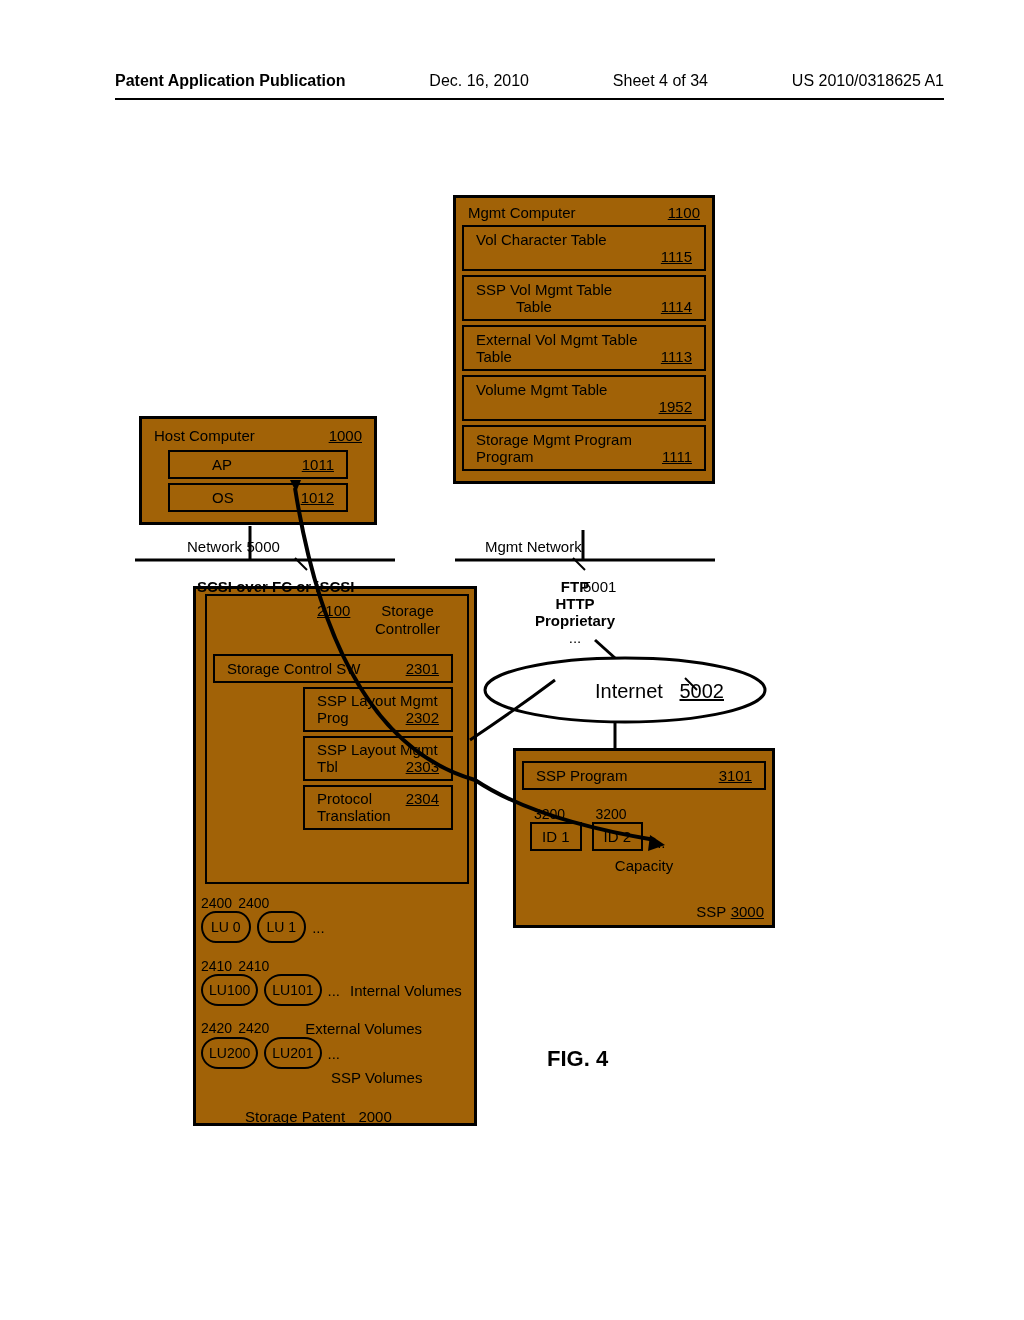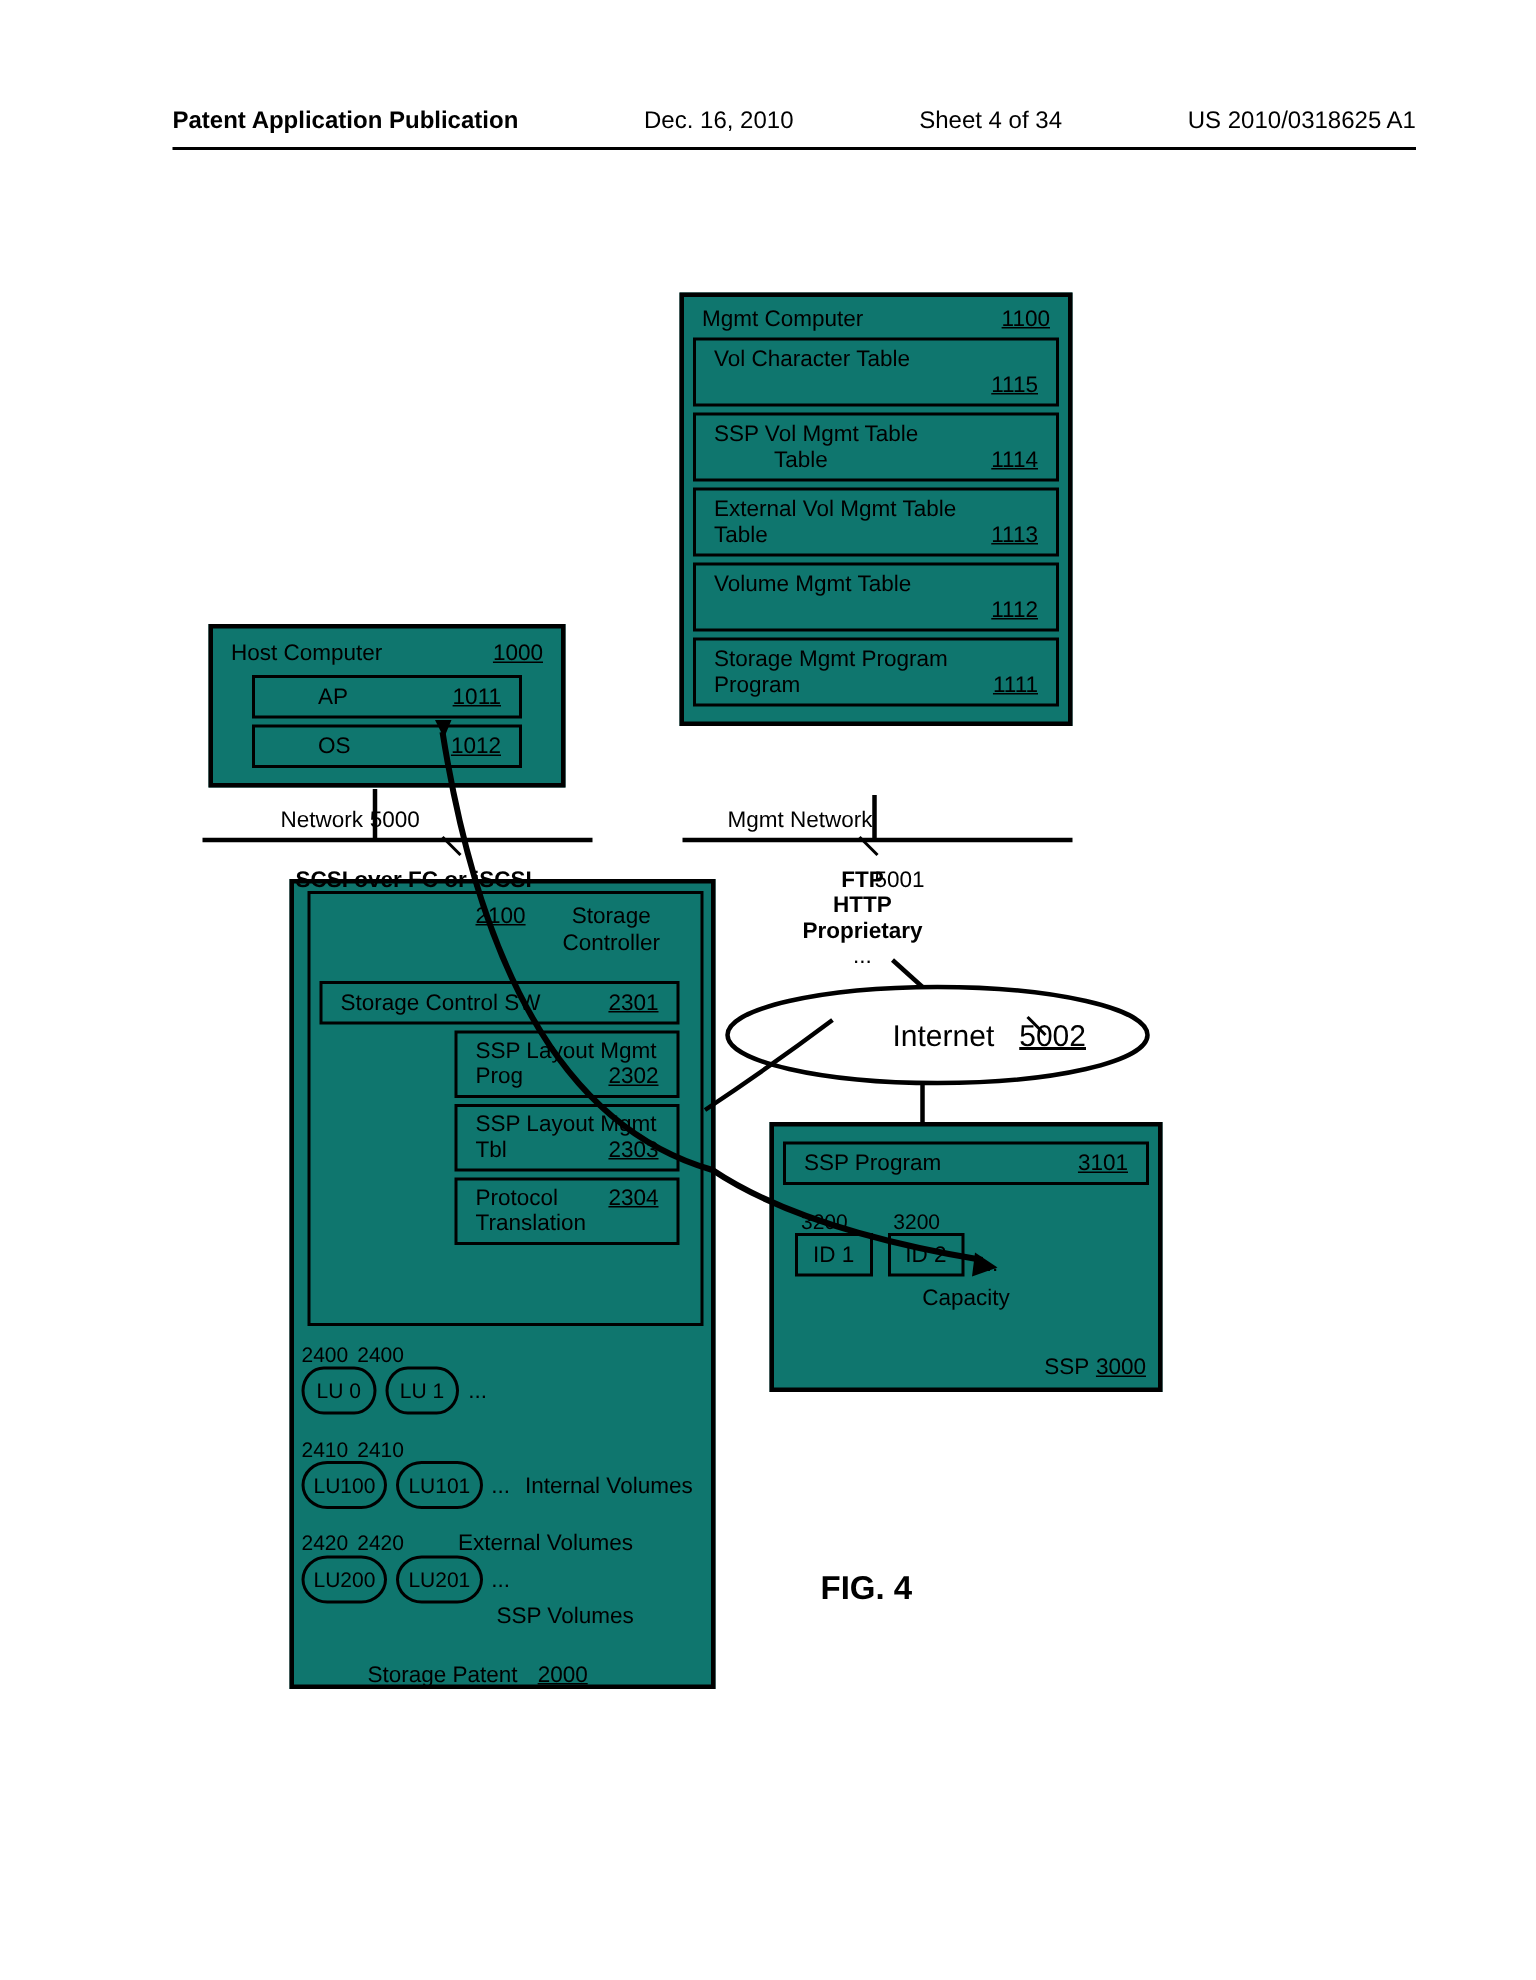--- a/index.html
+++ b/index.html
@@ -2,21 +2,21 @@
 <html><head>
 <meta charset="utf-8">
 <style>
 * { margin: 0; padding: 0; box-sizing: border-box; }
 body { font-family: Arial, sans-serif; background: #fff; width: 1024px; height: 1320px; position: relative; }
 .header { display: flex; justify-content: space-between; padding: 72px 80px 8px 115px; font-size: 16px; }
 .header-left { font-weight: bold; }
 .hr { border-top: 2px solid #000; margin: 0 80px 0 115px; }
 .diagram { position: absolute; top: 180px; left: 115px; width: 780px; height: 1010px; }
 
-.box { position: absolute; border: 3px solid #000; background: #0f766e; padding: 6px; }
+.box { position: absolute; border: 3px solid #000; background: #a16207; padding: 6px; }
 .inner-box { border: 2px solid #000; padding: 4px 12px; margin: 4px 0; font-size: 15px; }
 .label { font-size: 15px; }
 .label-b { font-size: 15px; font-weight: bold; }
 .num { text-decoration: underline; }
 .small-label { font-size: 14px; }
 
 svg { position: absolute; top: 0; left: 0; width: 100%; height: 100%; pointer-events: none; }
 </style>
 </head>
 <body>
@@ -32,21 +32,21 @@
 <div class="diagram">
 
   <div class="box" style="left:338px; top:15px; width:262px;">
     <div style="display:flex; justify-content:space-between; padding:0 6px;">
       <span class="label">Mgmt Computer</span>
       <span class="label num">1100</span>
     </div>
     <div class="inner-box"><span>Vol Character Table</span><br><span style="float:right" class="num">1115</span><div style="clear:both"></div></div>
     <div class="inner-box"><span>SSP Vol Mgmt Table</span><br><span></span><span style="margin-left:40px">Table</span><span style="float:right" class="num">1114</span><div style="clear:both"></div></div>
     <div class="inner-box"><span>External Vol Mgmt Table</span><br><span style="margin-left:0px">Table</span><span style="float:right" class="num">1113</span><div style="clear:both"></div></div>
-    <div class="inner-box"><span>Volume Mgmt Table</span><br><span style="float:right" class="num">1112</span><div style="clear:both"></div></div>
+    <div class="inner-box"><span>Volume Mgmt Table</span><br><span style="float:right" class="num">1952</span><div style="clear:both"></div></div>
     <div class="inner-box"><span>Storage Mgmt Program</span><br><span>Program</span><span style="float:right" class="num">1111</span><div style="clear:both"></div></div>
   </div>
 
   <div class="box" style="left:24px; top:236px; width:238px;">
     <div style="display:flex; justify-content:space-between; padding:2px 6px;">
       <span class="label">Host Computer</span>
       <span class="label num">1000</span>
     </div>
     <div class="inner-box" style="margin-left:20px; margin-right:20px; display:flex; justify-content:space-between;">
       <span style="margin-left:30px">AP</span>

